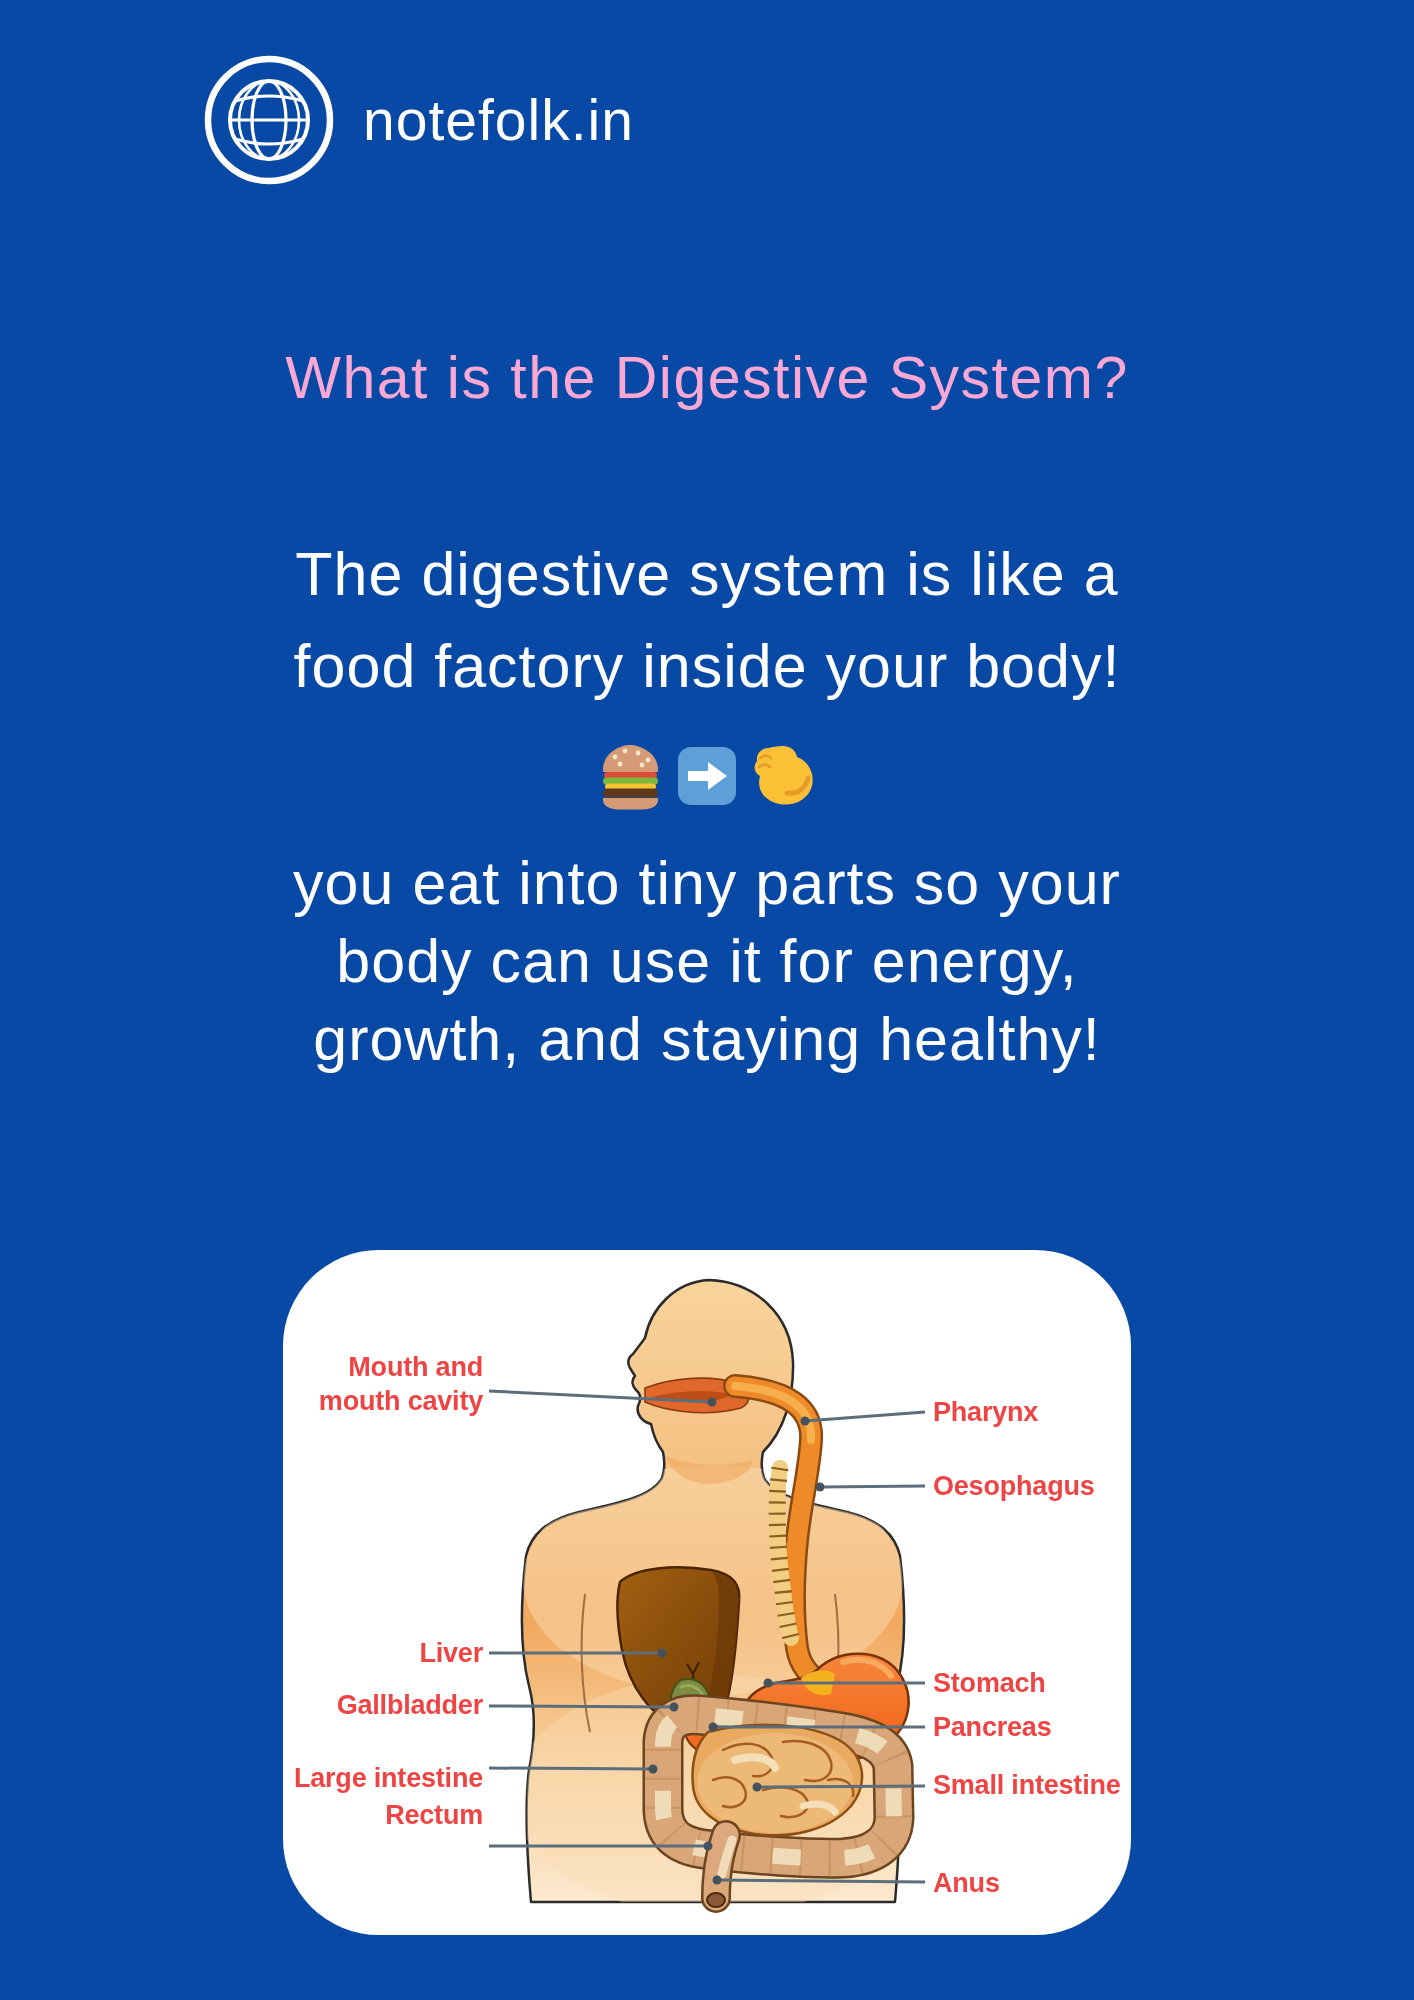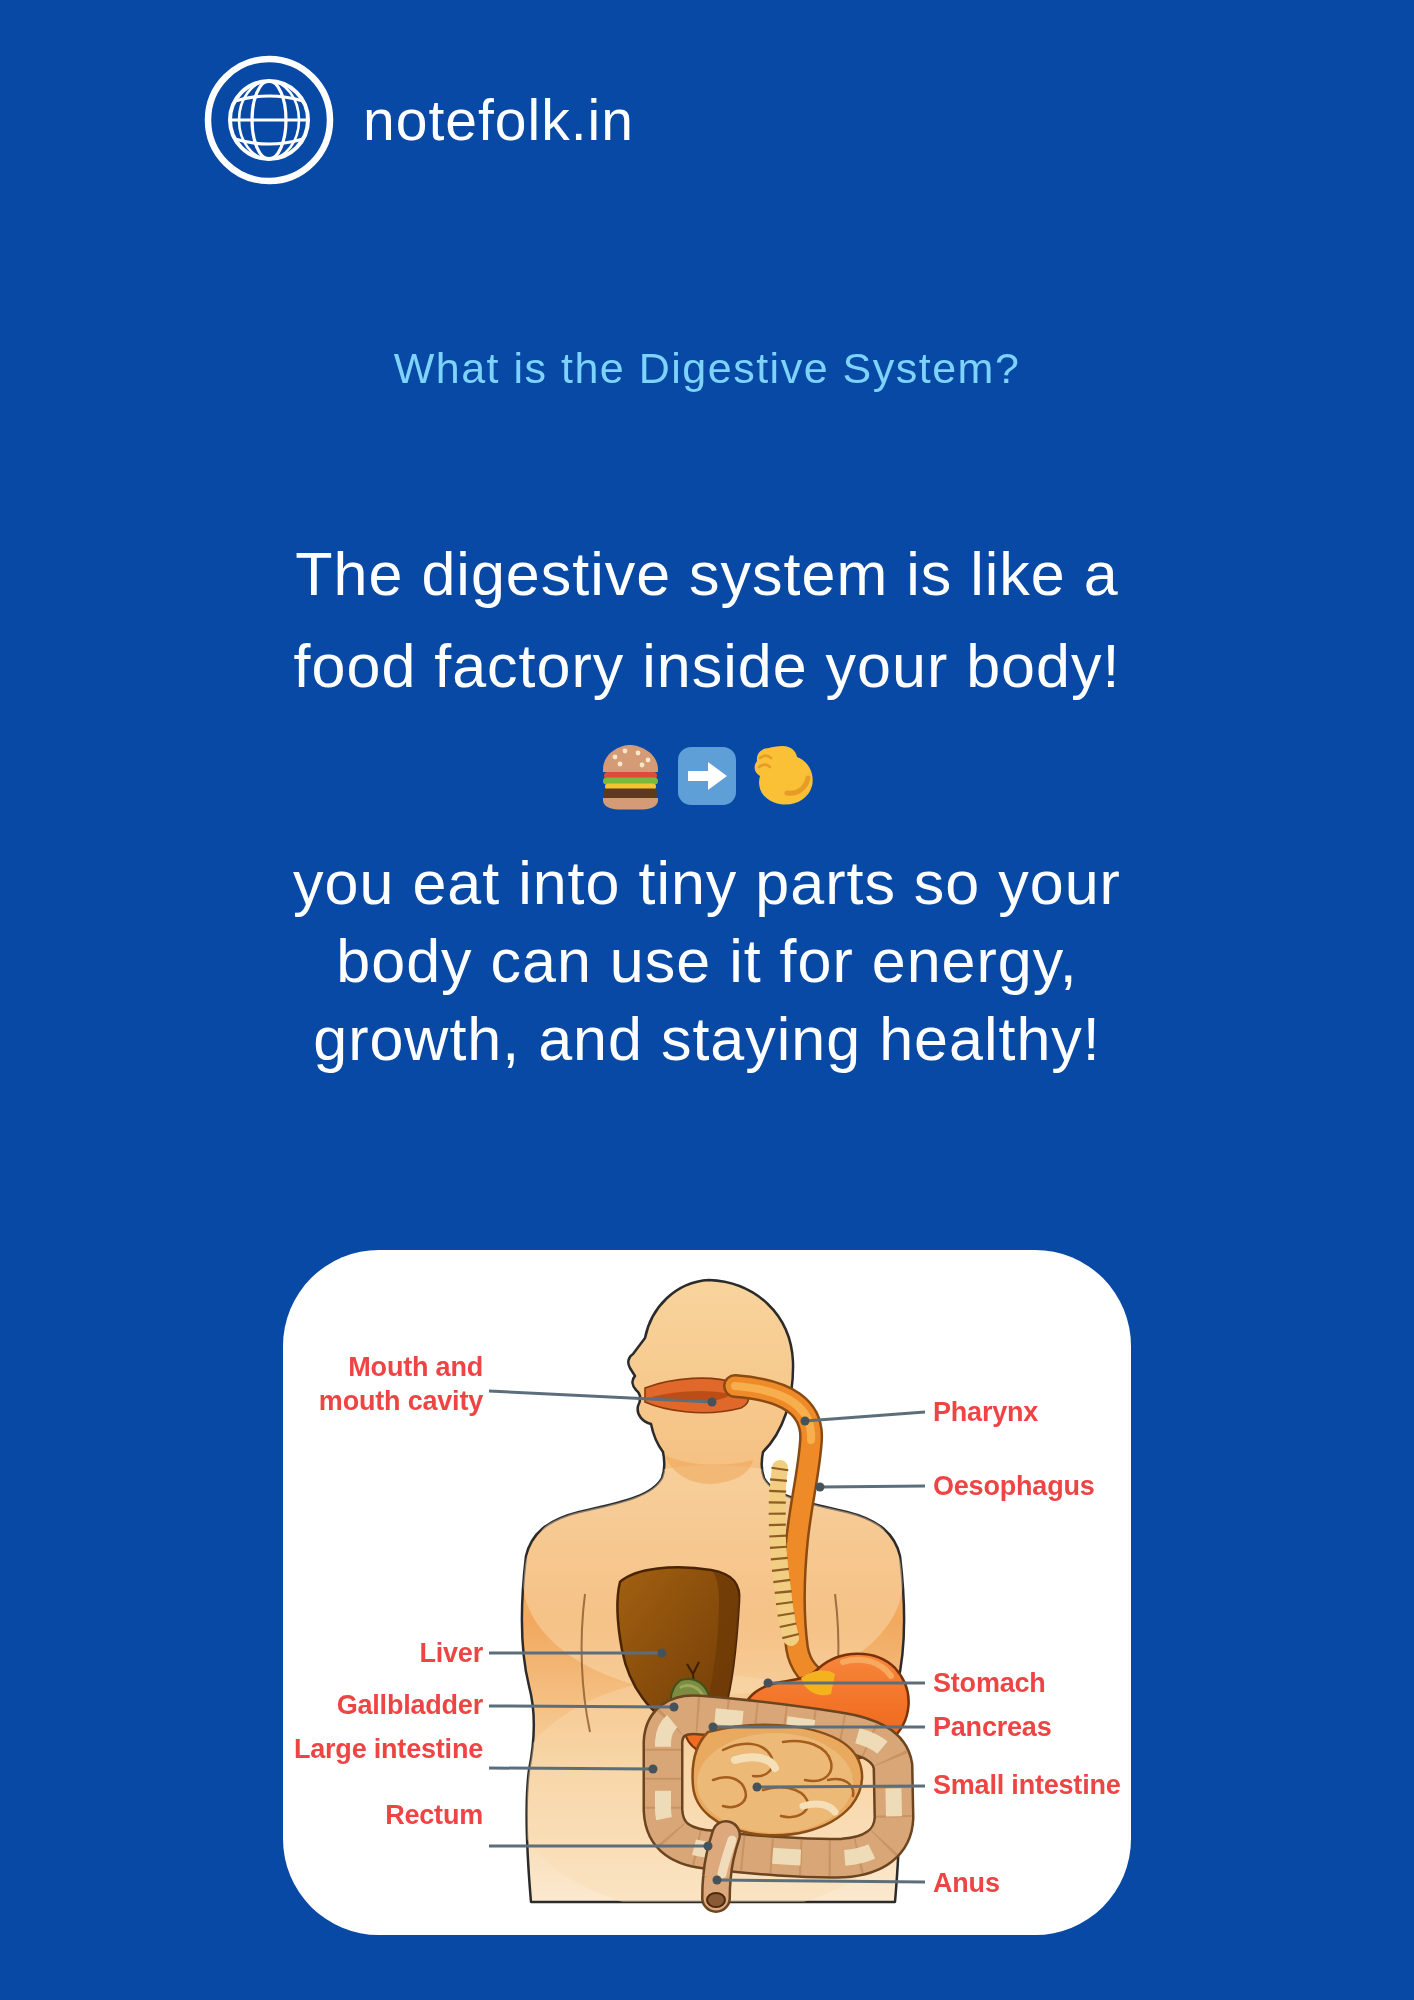--- a/index.html
+++ b/index.html
@@ -7,21 +7,21 @@
     width:1414px;height:2000px;position:relative;overflow:hidden;
     background:#0849A5;
     font-family:"Liberation Sans", sans-serif;
   }
   .header{position:absolute;left:203px;top:54px;display:flex;align-items:center;gap:28px;}
   .logo svg{display:block;}
   .site-name{color:#FFFFFF;font-size:57px;letter-spacing:1px;font-weight:400;}
 
   .main-heading{
     position:absolute;left:0;width:100%;top:344px;text-align:center;
-    color:#7dd3fc;font-size:43px;letter-spacing:1.5px;font-weight:500;
+    color:#f9a8d4;font-size:59px;letter-spacing:1.5px;font-weight:500;
   }
   .intro{
     position:absolute;left:0;width:100%;top:528px;text-align:center;
     color:#FFFFFF;font-size:61px;letter-spacing:1px;line-height:92px;font-weight:400;
   }
   .emoji-row{
     position:absolute;left:0;width:100%;top:738px;
     display:flex;justify-content:center;align-items:center;gap:5px;height:76px;
   }
   .emoji-row svg{display:block;}
@@ -254,21 +254,21 @@
       <circle cx="434" cy="630" r="4.5"></circle>
     </g>
   </svg>
 
   <div class="dlabel lft" style="top:100px;">
     <span style="display:block;">Mouth and</span>
     <span style="display:block;">mouth cavity</span>
   </div>
   <div class="dlabel lft" style="top:386px;">Liver</div>
   <div class="dlabel lft" style="top:438px;">Gallbladder</div>
-  <div class="dlabel lft" style="top:482px;text-align:right;">Large intestine</div>
+  <div class="dlabel lft" style="top:511px;text-align:right;">Large intestine</div>
   <div class="dlabel lft" style="top:548px;">Rectum</div>
 
   <div class="dlabel rgt" style="top:145px;">Pharynx</div>
   <div class="dlabel rgt" style="top:219px;">Oesophagus</div>
   <div class="dlabel rgt" style="top:416px;">Stomach</div>
   <div class="dlabel rgt" style="top:460px;">Pancreas</div>
   <div class="dlabel rgt" style="top:518px;">Small intestine</div>
   <div class="dlabel rgt" style="top:616px;">Anus</div>
 </div>
 

